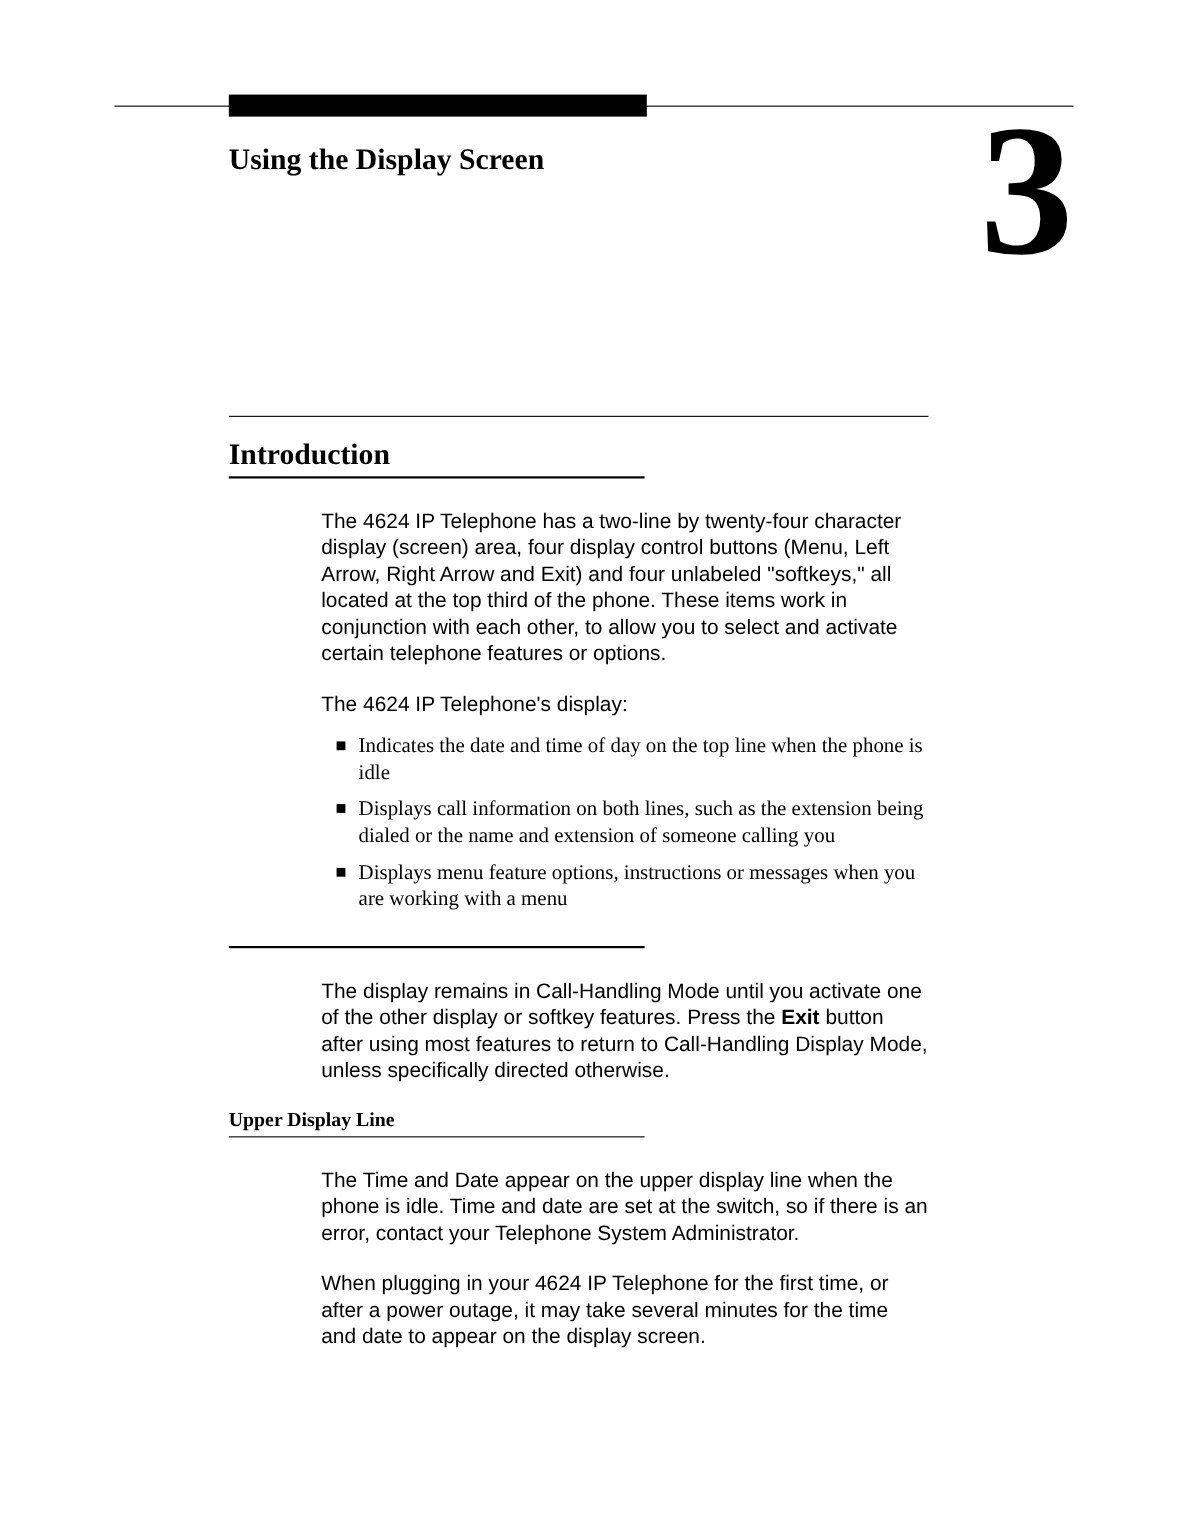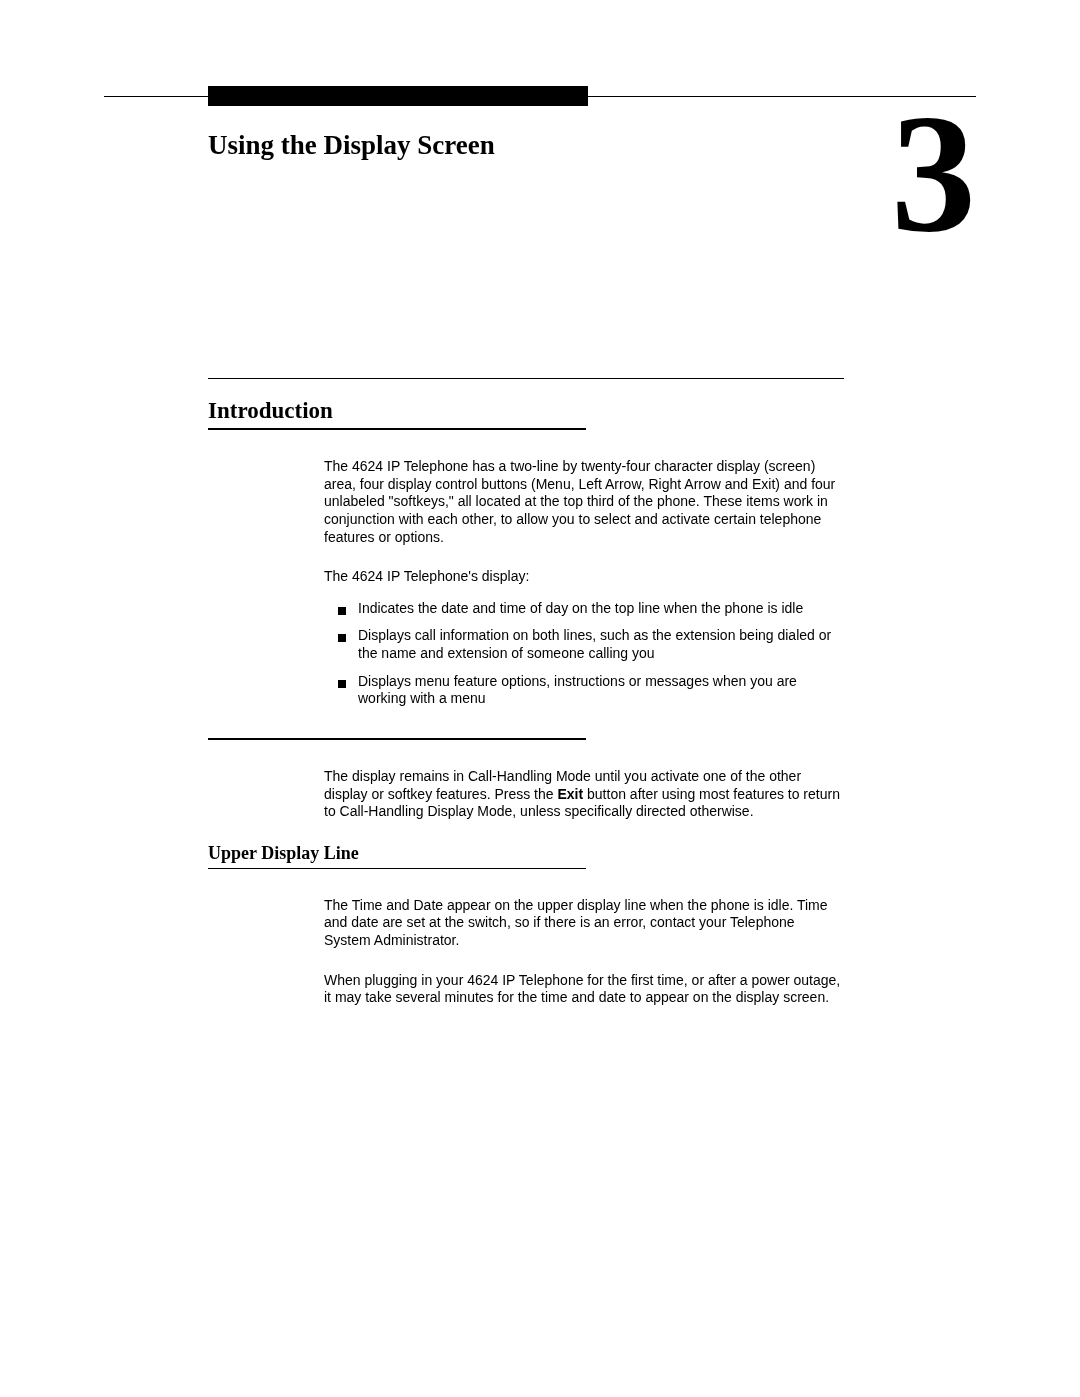--- a/index.html
+++ b/index.html
@@ -57,54 +57,55 @@
   }
   .content {
     position: absolute;
     top: 398px;
     left: 208px;
     right: 236px;
   }
   .h1 {
     font-family: "Book Antiqua", Palatino, "Palatino Linotype", Georgia, serif;
     font-weight: bold;
-    font-size: 23px;
+    font-size: 27px;
     margin-bottom: 4px;
   }
   .h1-underline {
     width: 378px;
     border-top: 2px solid #000;
     margin-bottom: 28px;
   }
   .h2 {
     font-family: "Book Antiqua", Palatino, "Palatino Linotype", Georgia, serif;
     font-weight: bold;
     font-size: 18px;
     margin-bottom: 4px;
   }
   .h2-underline {
     width: 378px;
     border-top: 1.5px solid #000;
     margin-bottom: 28px;
   }
   .body-block {
-    margin-left: 116px;
+    margin-left: 84px;
     font-family: Arial, Helvetica, sans-serif;
-    font-size: 14px;
+    font-size: 19px;
     line-height: 1.26;
   }
   .para { margin-bottom: 22px; }
   ul.square {
     list-style: none;
     margin-bottom: 30px;
   }
   ul.square li {
     position: relative;
     padding-left: 34px;
     margin-bottom: 10px;
+    font-family: Liberation Serif, serif;
   }
   ul.square li::before {
     content: "";
     position: absolute;
     left: 14px;
     top: 7px;
     width: 8px;
     height: 8px;
     background: #000;
   }

